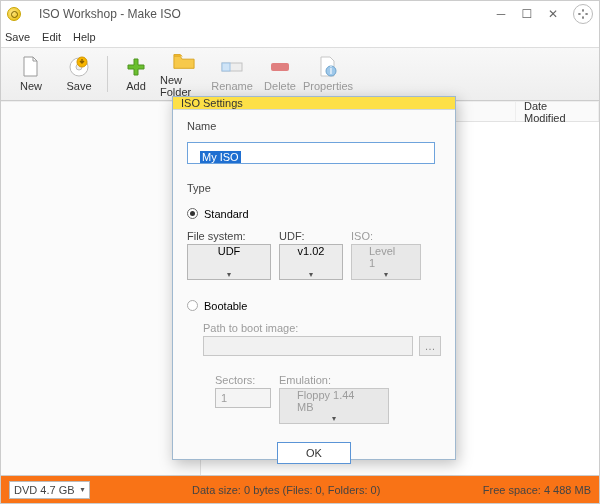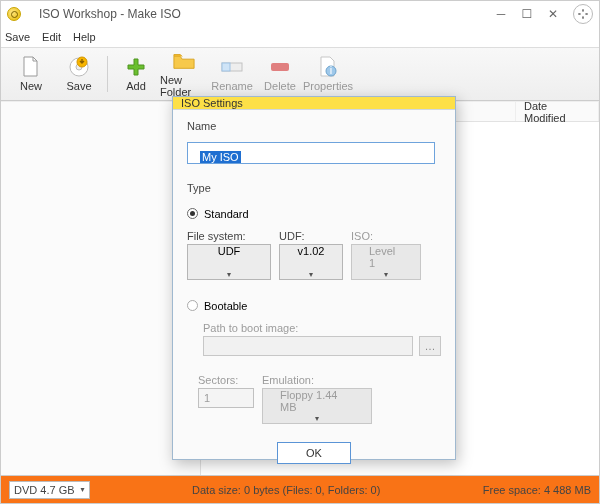--- a/index.html
+++ b/index.html
@@ -223,21 +223,21 @@
     </div>
 
     <div style="margin-left:16px">
       <div class="lbl disabled">Path to boot image:</div>
       <div class="pathrow" style="margin-top:2px">
         <div class="pathinput"></div>
         <div class="browse">…</div>
       </div>
     </div>
 
-    <div class="row3" style="margin-left:11px;margin-top:8px">
+    <div class="row3" style="margin-left:28px;margin-top:8px">
       <div class="fcol" style="width:56px">
         <span class="lbl disabled">Sectors:</span>
         <div class="input">1</div>
       </div>
       <div class="fcol" style="width:110px">
         <span class="lbl disabled">Emulation:</span>
         <div class="combo disabledc">
           <span>Floppy 1.44 MB</span>
             <span class="chev">▾</span>
         </div>

